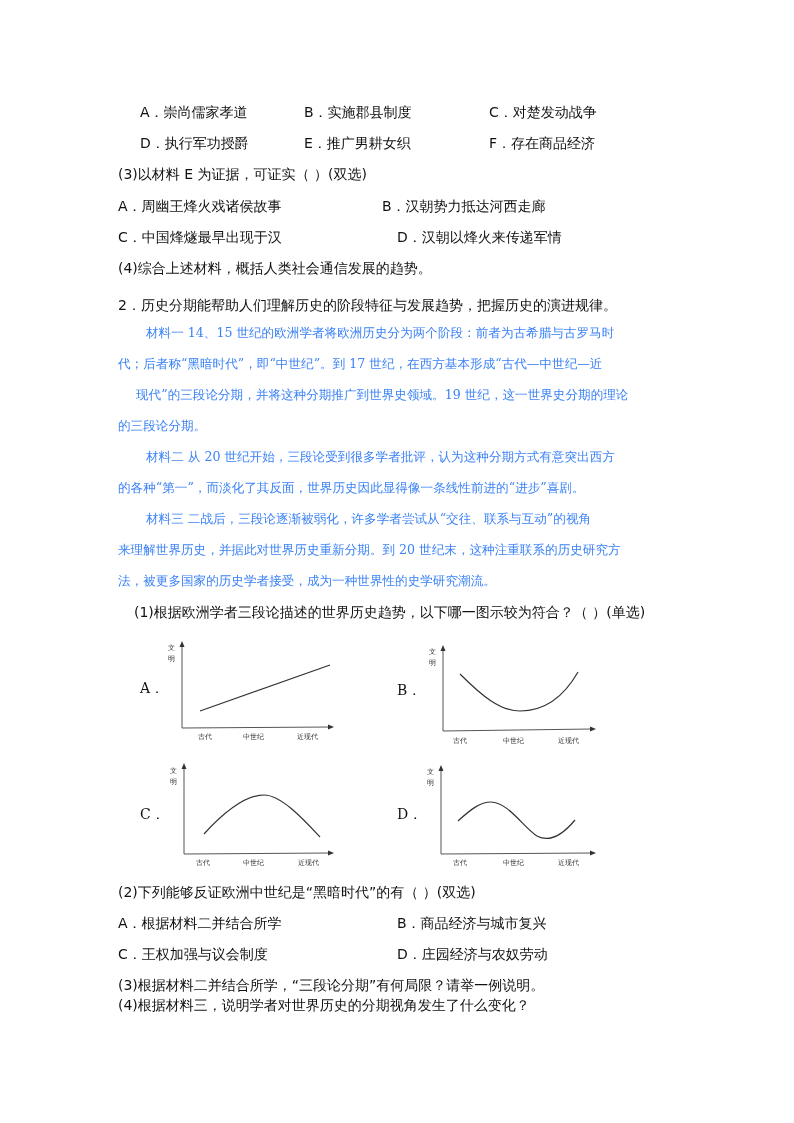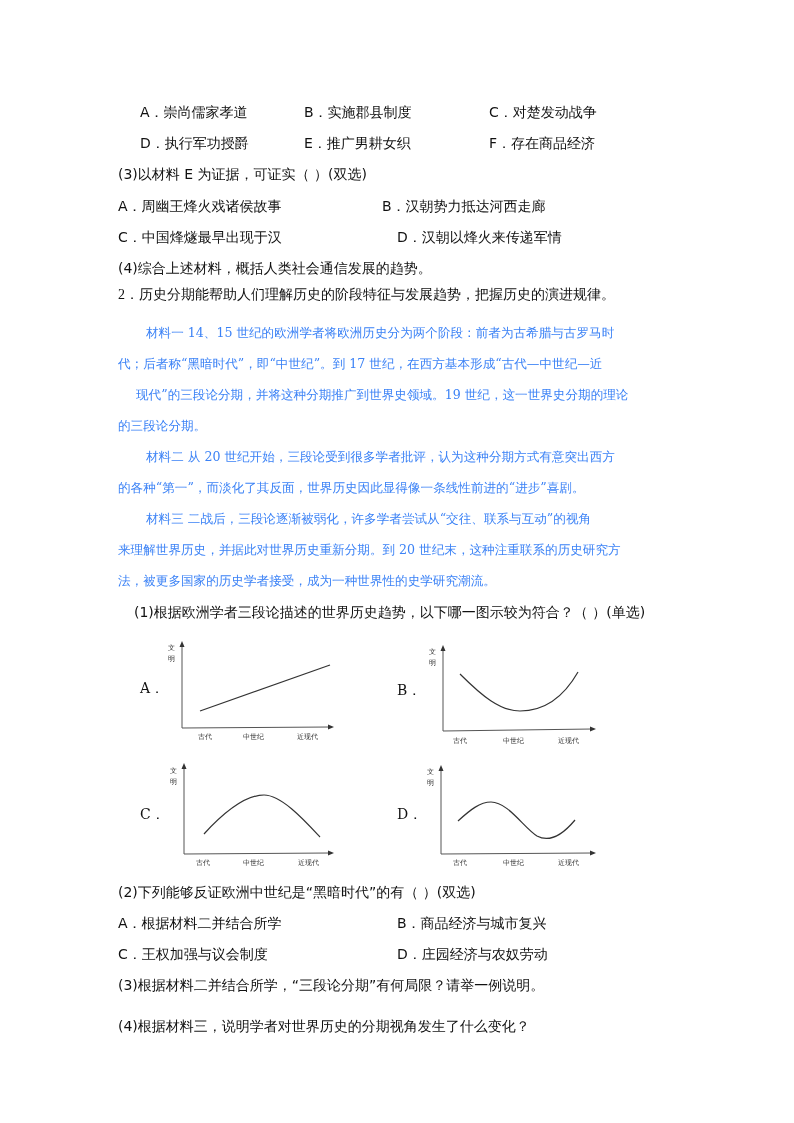--- a/index.html
+++ b/index.html
@@ -26,21 +26,21 @@
 
 <div class="line" style="top:165px;">(3)以材料 E 为证据，可证实（    ）(双选)</div>
 
 <div class="opt" style="left:118px; top:197px;">A．周幽王烽火戏诸侯故事</div>
 <div class="opt" style="left:382px; top:197px;">B．汉朝势力抵达河西走廊</div>
 <div class="opt" style="left:118px; top:228px;">C．中国烽燧最早出现于汉</div>
 <div class="opt" style="left:397px; top:228px;">D．汉朝以烽火来传递军情</div>
 
 <div class="line" style="top:259px;">(4)综合上述材料，概括人类社会通信发展的趋势。</div>
 
-<div class="line" style="top:286px;font-family:Liberation Serif, serif;">2．历史分期能帮助人们理解历史的阶段特征与发展趋势，把握历史的演进规律。</div>
+<div class="line" style="top:296px;">2．历史分期能帮助人们理解历史的阶段特征与发展趋势，把握历史的演进规律。</div>
 
 <div>
   <div class="mat" style="top:324px; text-indent:28px;">材料一  14、15 世纪的欧洲学者将欧洲历史分为两个阶段：前者为古希腊与古罗马时</div>
   <div class="mat" style="top:355px;">代；后者称“黑暗时代”，即“中世纪”。到 17 世纪，在西方基本形成“古代—中世纪—近</div>
   <div class="mat" style="top:386px;margin-left:18px;">现代”的三段论分期，并将这种分期推广到世界史领域。19 世纪，这一世界史分期的理论</div>
   <div class="mat" style="top:417px;">的三段论分期。</div>
 </div>
 
 <div>
   <div class="mat" style="top:448px; text-indent:28px;">材料二  从 20 世纪开始，三段论受到很多学者批评，认为这种分期方式有意突出西方</div>
@@ -111,13 +111,13 @@
   <text x="138" y="107" font-size="7" fill="#333">近现代</text>
 </svg>
 
 <div class="line" style="top:883px;">(2)下列能够反证欧洲中世纪是“黑暗时代”的有（    ）(双选)</div>
 <div class="opt" style="left:118px; top:914px;">A．根据材料二并结合所学</div>
 <div class="opt" style="left:397px; top:914px;">B．商品经济与城市复兴</div>
 <div class="opt" style="left:118px; top:945px;">C．王权加强与议会制度</div>
 <div class="opt" style="left:397px; top:945px;">D．庄园经济与农奴劳动</div>
 
 <div class="line" style="top:976px;">(3)根据材料二并结合所学，“三段论分期”有何局限？请举一例说明。</div>
-<div class="line" style="top:1017px;">(4)根据材料三，说明学者对世界历史的分期视角发生了什么变化？</div>
+<div class="line" style="top:996px;">(4)根据材料三，说明学者对世界历史的分期视角发生了什么变化？</div>
 
 </body></html>

